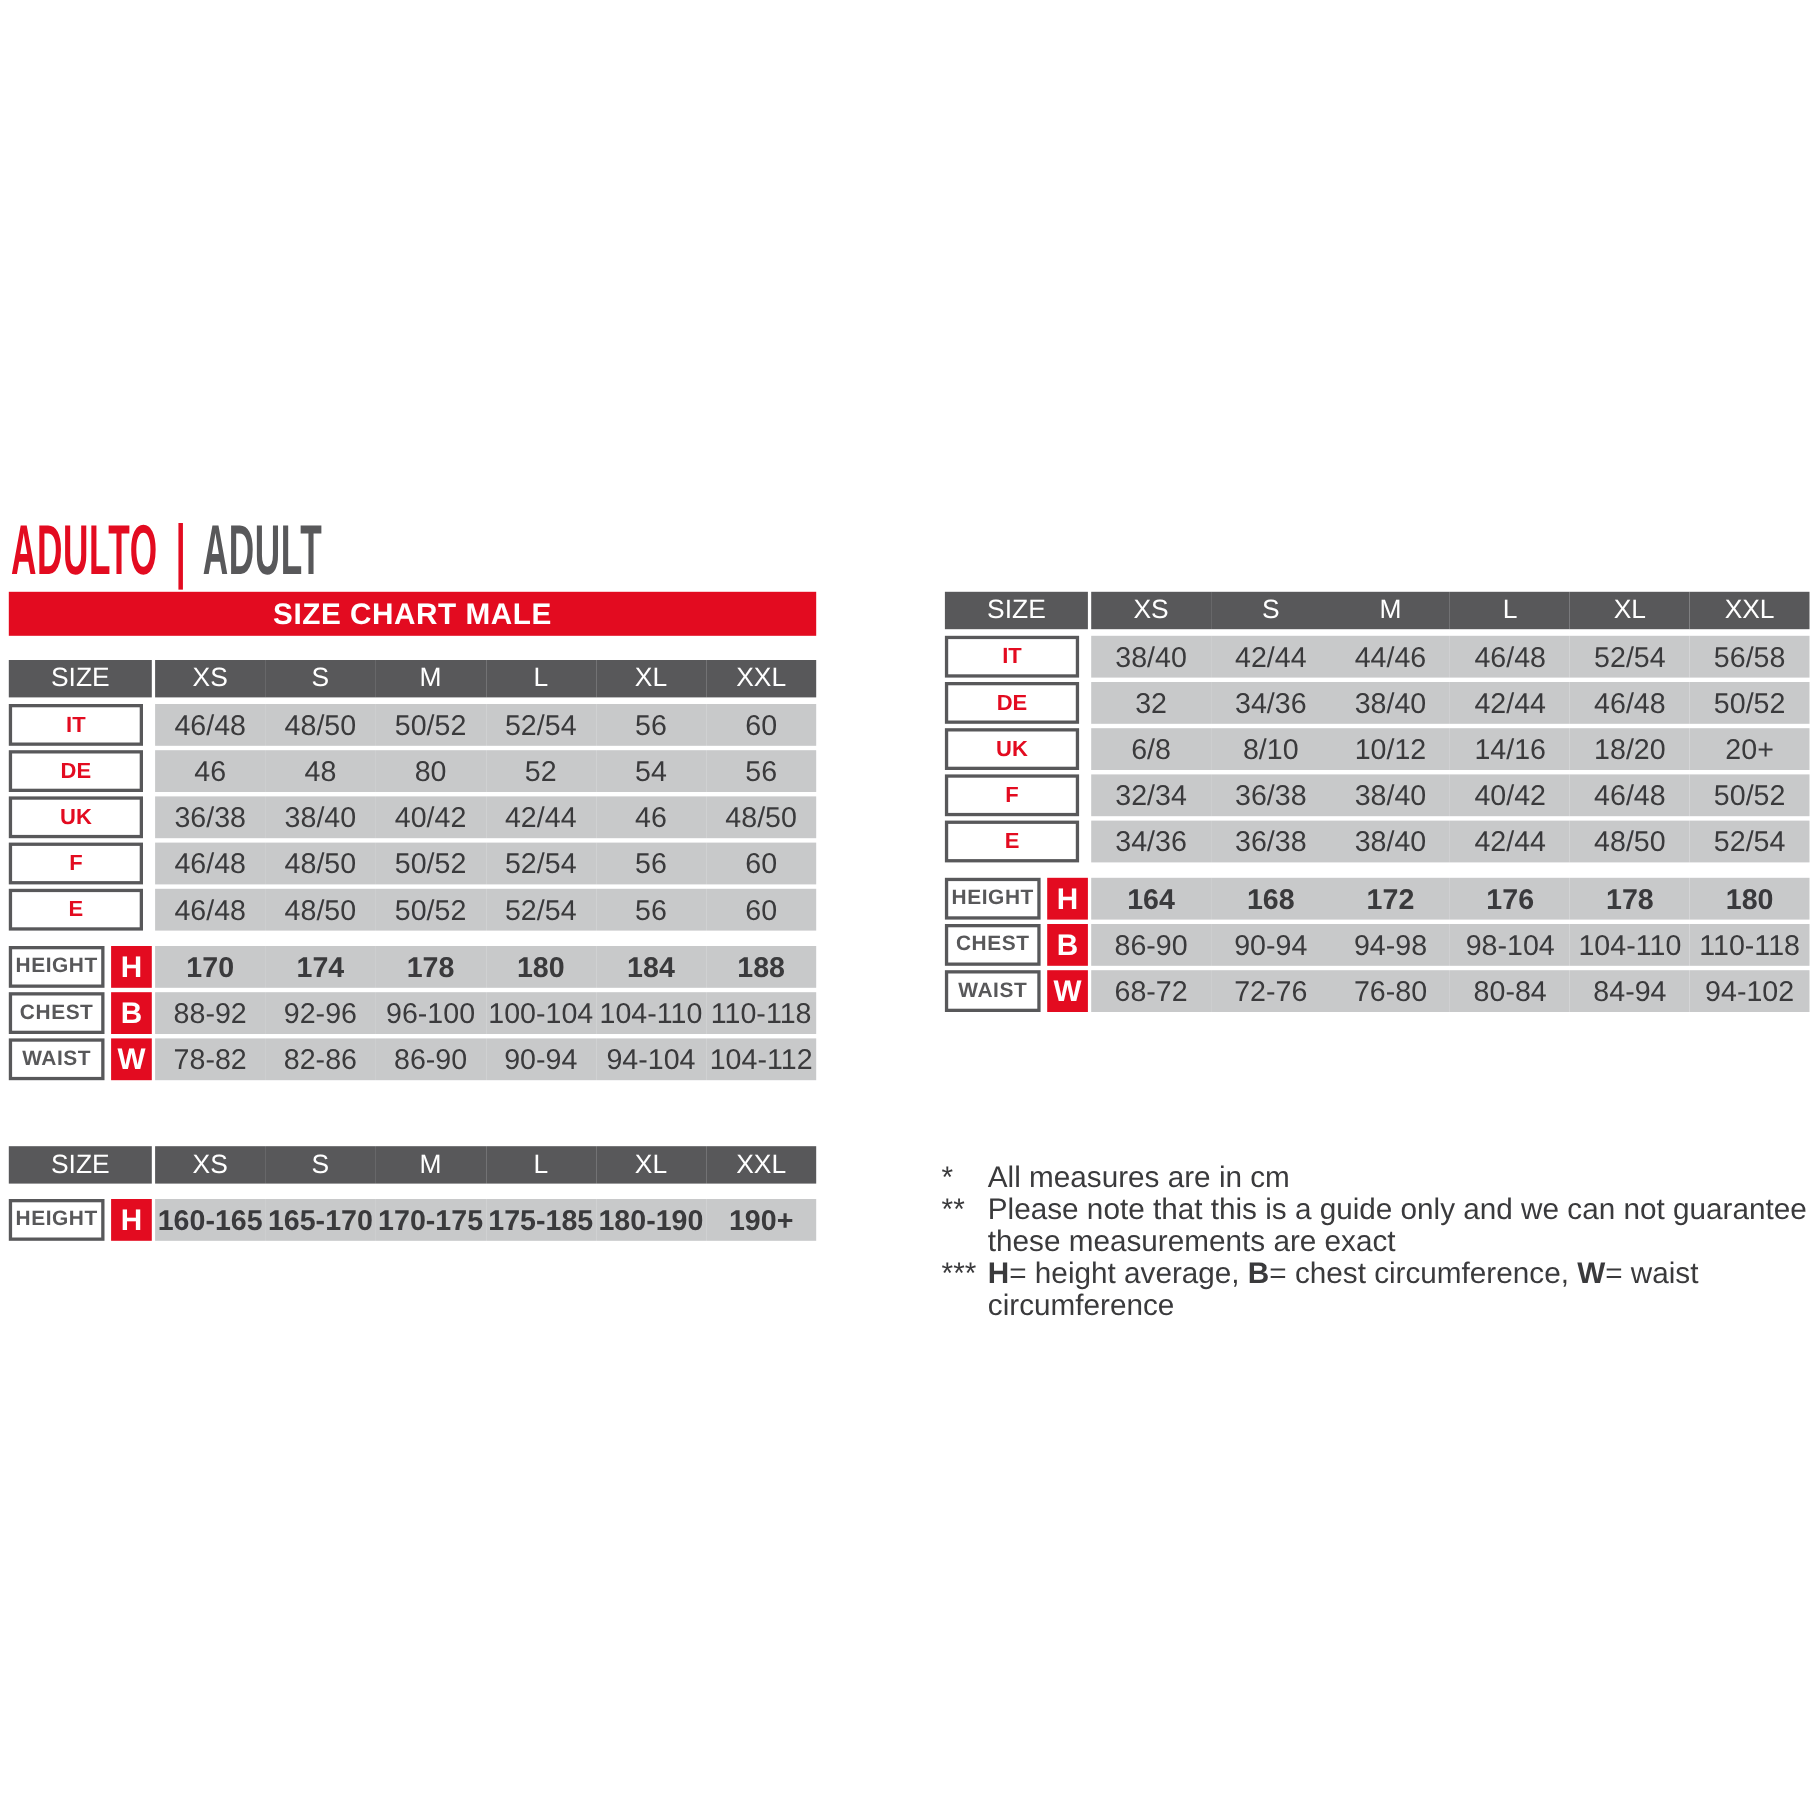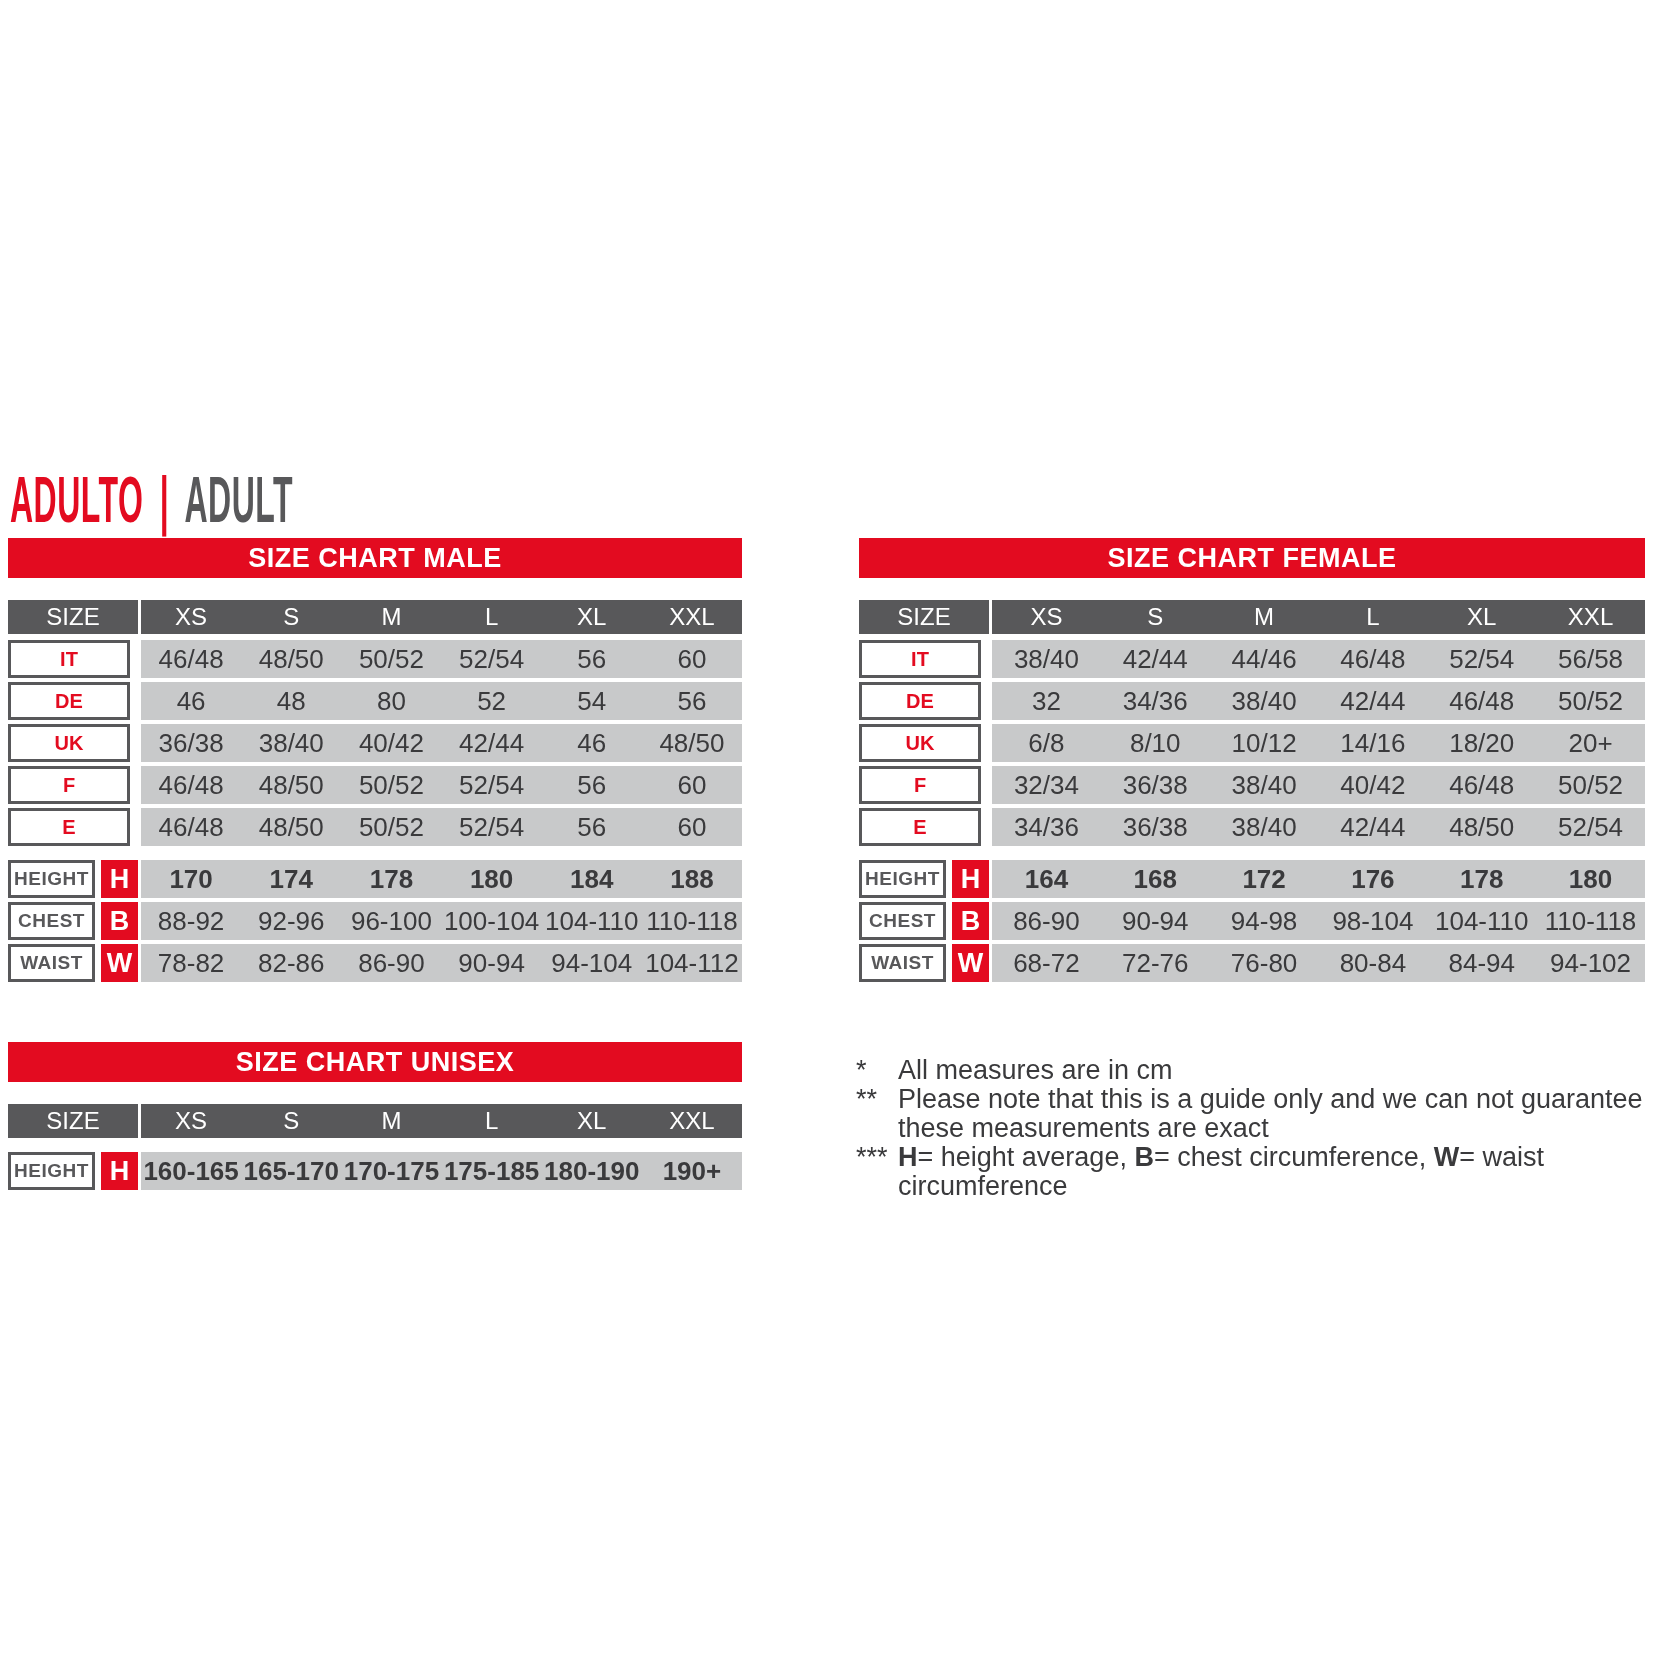--- a/index.html
+++ b/index.html
@@ -164,21 +164,20 @@
           <div class="dcell">82-86</div>
           <div class="dcell">86-90</div>
           <div class="dcell">90-94</div>
           <div class="dcell">94-104</div>
           <div class="dcell">104-112</div>
         </div>
       </div>
     </section>
 
   <section class="chart" style="left:859px; top:538px; width:786px;">
-      <div class="banner">SIZE CHART FEMALE</div>
       <div class="row header-row">
         <div class="hcell label-col">SIZE</div>
         <div class="hcell dcell-head" style="flex: 1 1 0%; height: 34px;">XS</div>
         <div class="hcell dcell-head" style="flex: 1 1 0%; height: 34px;">S</div>
         <div class="hcell dcell-head" style="flex: 1 1 0%; height: 34px;">M</div>
         <div class="hcell dcell-head" style="flex: 1 1 0%; height: 34px;">L</div>
         <div class="hcell dcell-head" style="flex: 1 1 0%; height: 34px;">XL</div>
         <div class="hcell dcell-head" style="flex: 1 1 0%; height: 34px;">XXL</div>
       </div>
       <div class="row">
@@ -270,21 +269,20 @@
           <div class="dcell">72-76</div>
           <div class="dcell">76-80</div>
           <div class="dcell">80-84</div>
           <div class="dcell">84-94</div>
           <div class="dcell">94-102</div>
         </div>
       </div>
     </section>
 
   <section class="chart" style="left:8px; top:1042px; width:734px;">
-      <div class="banner">SIZE CHART UNISEX</div>
       <div class="row header-row">
         <div class="hcell label-col">SIZE</div>
         <div class="hcell dcell-head" style="flex: 1 1 0%; height: 34px;">XS</div>
         <div class="hcell dcell-head" style="flex: 1 1 0%; height: 34px;">S</div>
         <div class="hcell dcell-head" style="flex: 1 1 0%; height: 34px;">M</div>
         <div class="hcell dcell-head" style="flex: 1 1 0%; height: 34px;">L</div>
         <div class="hcell dcell-head" style="flex: 1 1 0%; height: 34px;">XL</div>
         <div class="hcell dcell-head" style="flex: 1 1 0%; height: 34px;">XXL</div>
       </div>
       <div class="measure-block">

